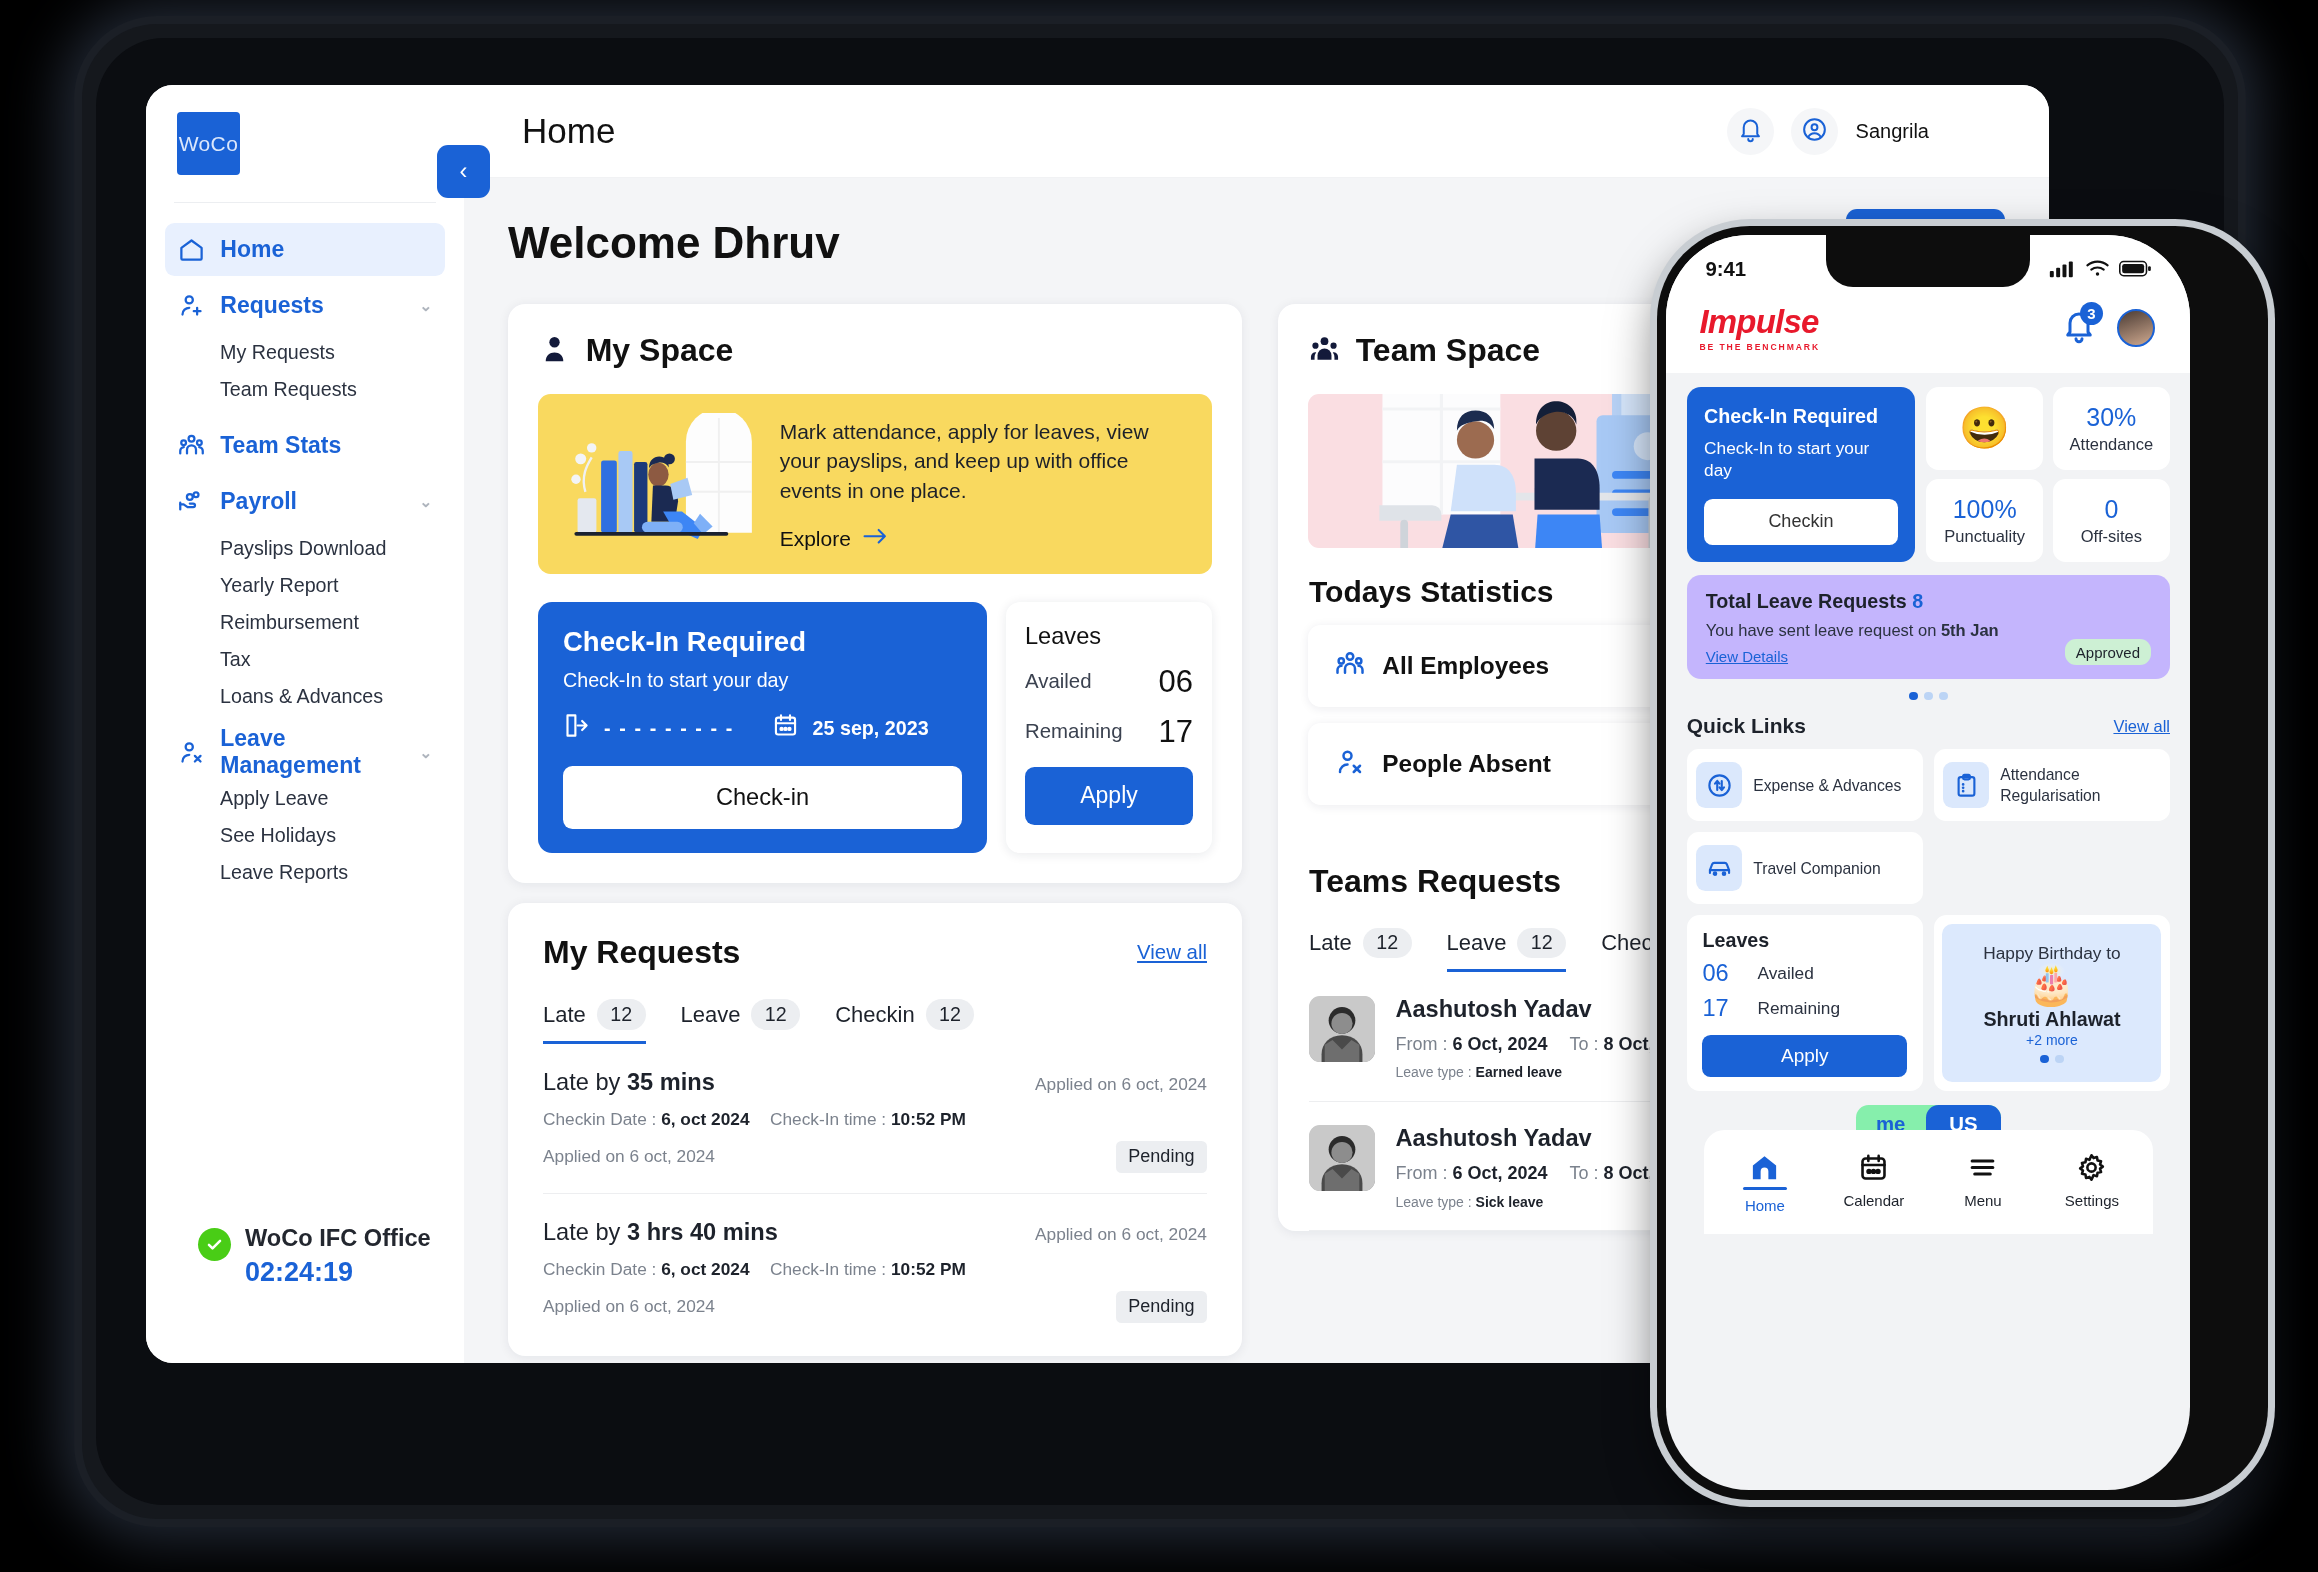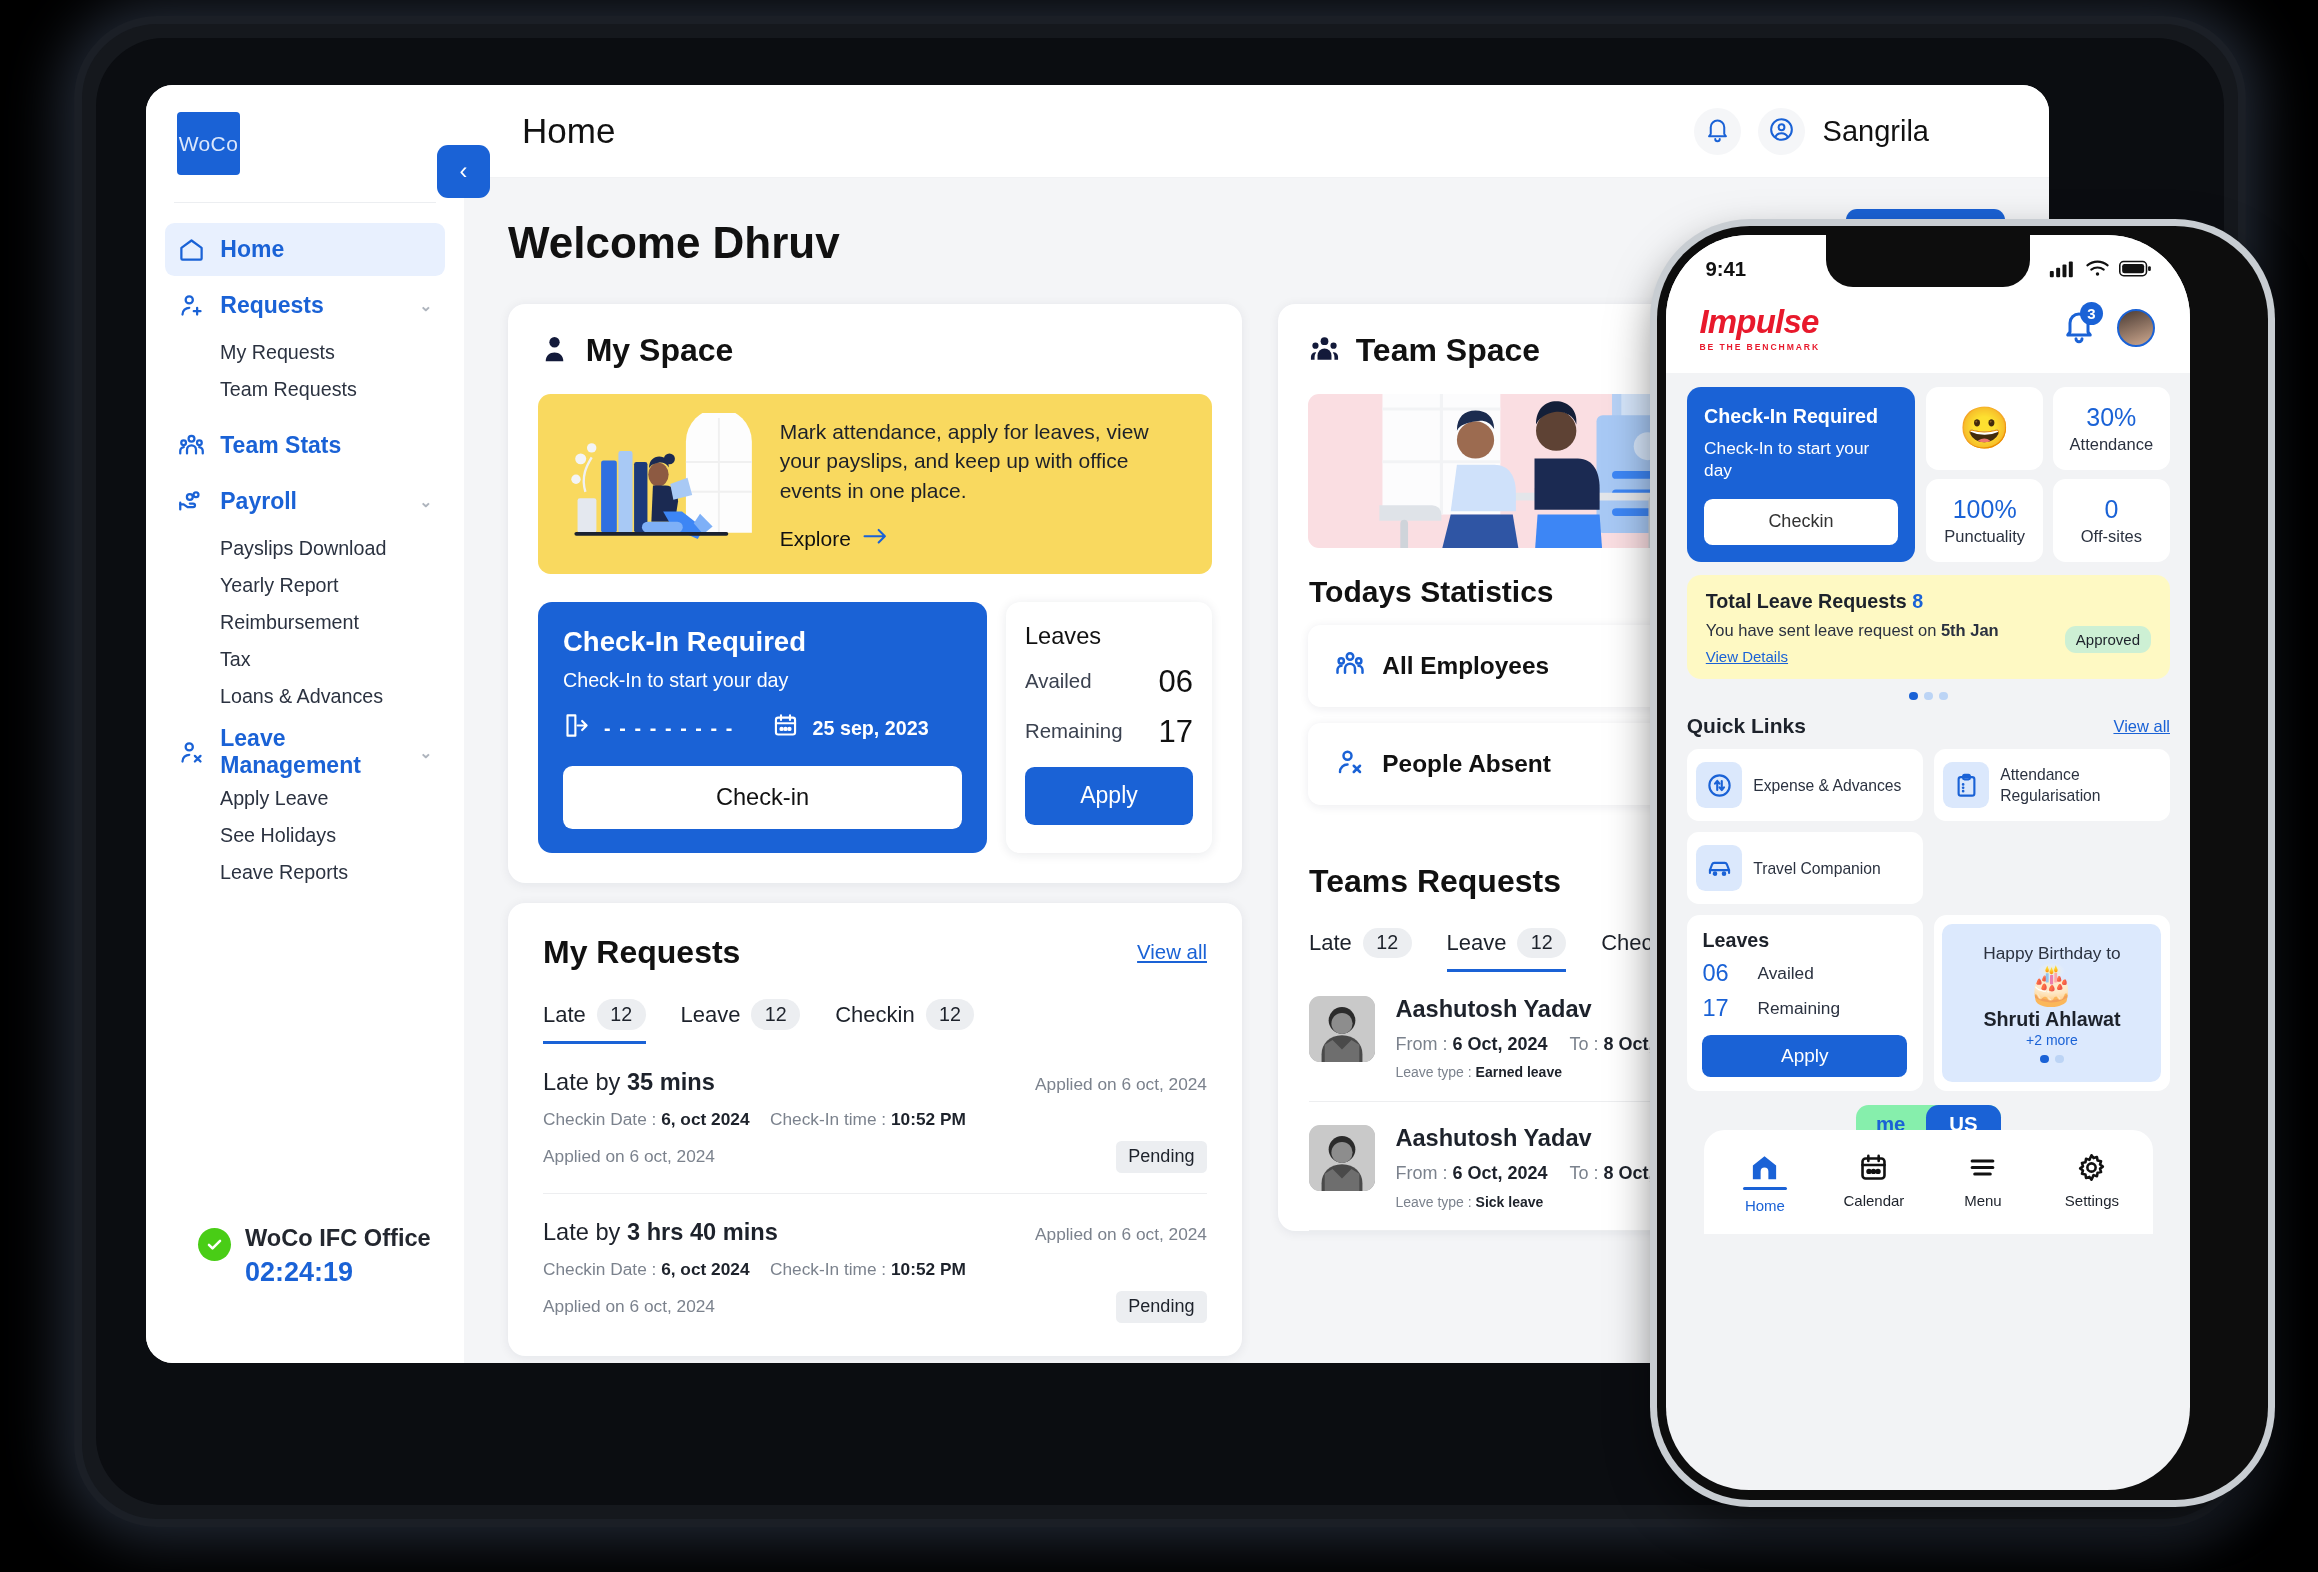--- a/index.html
+++ b/index.html
@@ -65,21 +65,21 @@
   .right{ flex:1; display:flex; flex-direction:column; min-width:0; position:relative;}
   .topbar{
     height:93px; background:#fff; display:flex; align-items:center;
     padding:0 120px 0 58px; border-bottom:0.8px solid #f1f2f4;
   }
   .topbar h1{ font-size:35px; font-weight:500; color:#111; }
   .topbar-right{ margin-left:auto; display:flex; align-items:center; gap:17.3px; }
   .circ-btn{ width:47px;height:47px;border-radius:50%;background:#f5f6f8;
              display:flex;align-items:center;justify-content:center;cursor:pointer;}
   .circ-btn svg{ width:27px;height:27px; }
-  .user-name{ font-size:29px; font-weight:500; color:#111; }
+  .user-name{ font-size:20px; font-weight:500; color:#111; }
 
   .collapse{
     position:absolute; left:-27px; top:60px; width:53px;height:53px;border-radius:11px;
     background:#1a62d6; color:#fff; display:flex;align-items:center;justify-content:center;
     font-size:23.6px; cursor:pointer; z-index:6;
   }
 
   .content{ flex:1; background:#f4f5f7; padding:31px 44px 0 44px; overflow:hidden; }
   .welcome-row{ display:flex; align-items:center; }
   .welcome{ font-size:44px; font-weight:700; color:#111; }
@@ -221,22 +221,22 @@
   .ph-ci-btn{ margin-top:17.3px;width:100%;height:46px;background:#fff;border:none;border-radius:8.6px;
               font-size:18px;color:#333;cursor:pointer;font-family:inherit;}
   .ph-tiles{ width:244px; flex:0 0 244px; display:grid; grid-template-columns:1fr 1fr;
              gap:9.4px; }
   .tile{ background:#fff; border-radius:12.6px; display:flex; flex-direction:column;
          align-items:center; justify-content:center; gap:3.1px; padding:11px 0; min-height:75px;}
   .tile .v{ font-size:25px; color:#1a62d6; font-weight:500; }
   .tile .l{ font-size:16.5px; color:#2b3240; }
   .tile .emoji{ font-size:41px; line-height:1; }
 
-  .ph-leaves{ background:#fef9c3;border-radius:14px;margin-top:12.6px;padding:15.7px 19px 14px 19px;
-              display:flex; align-items:center; }
+  .ph-leaves{ background:#c4b5fd;border-radius:14px;margin-top:12.6px;padding:15.7px 19px 14px 19px;
+              display:flex; align-items:flex-end; }
   .ph-leaves h5{ font-size:19.7px;font-weight:700;color:#1d222b; }
   .ph-leaves .bl{ font-size:19.7px;font-weight:700;color:#1a62d6; }
   .ph-leaves p{ font-size:16.5px;color:#2b3240;margin-top:7.9px;}
   .ph-leaves p b{font-weight:700;}
   .ph-vd{ display:inline-block;margin-top:7.9px;font-size:15px;color:#1a62d6;text-decoration:underline;cursor:pointer;}
   .approved{ background:#cdf0d4;border-radius:11px;padding:4.7px 11px;font-size:15px;color:#1d222b;
              margin-left:auto; margin-top:23.6px; }
   .dots{ display:flex;gap:6.3px;justify-content:center;margin-top:12.6px; }
   .dot{ width:8.6px;height:8.6px;border-radius:50%;background:#bcd4f5; }
   .dot.on{ background:#1a62d6; }

